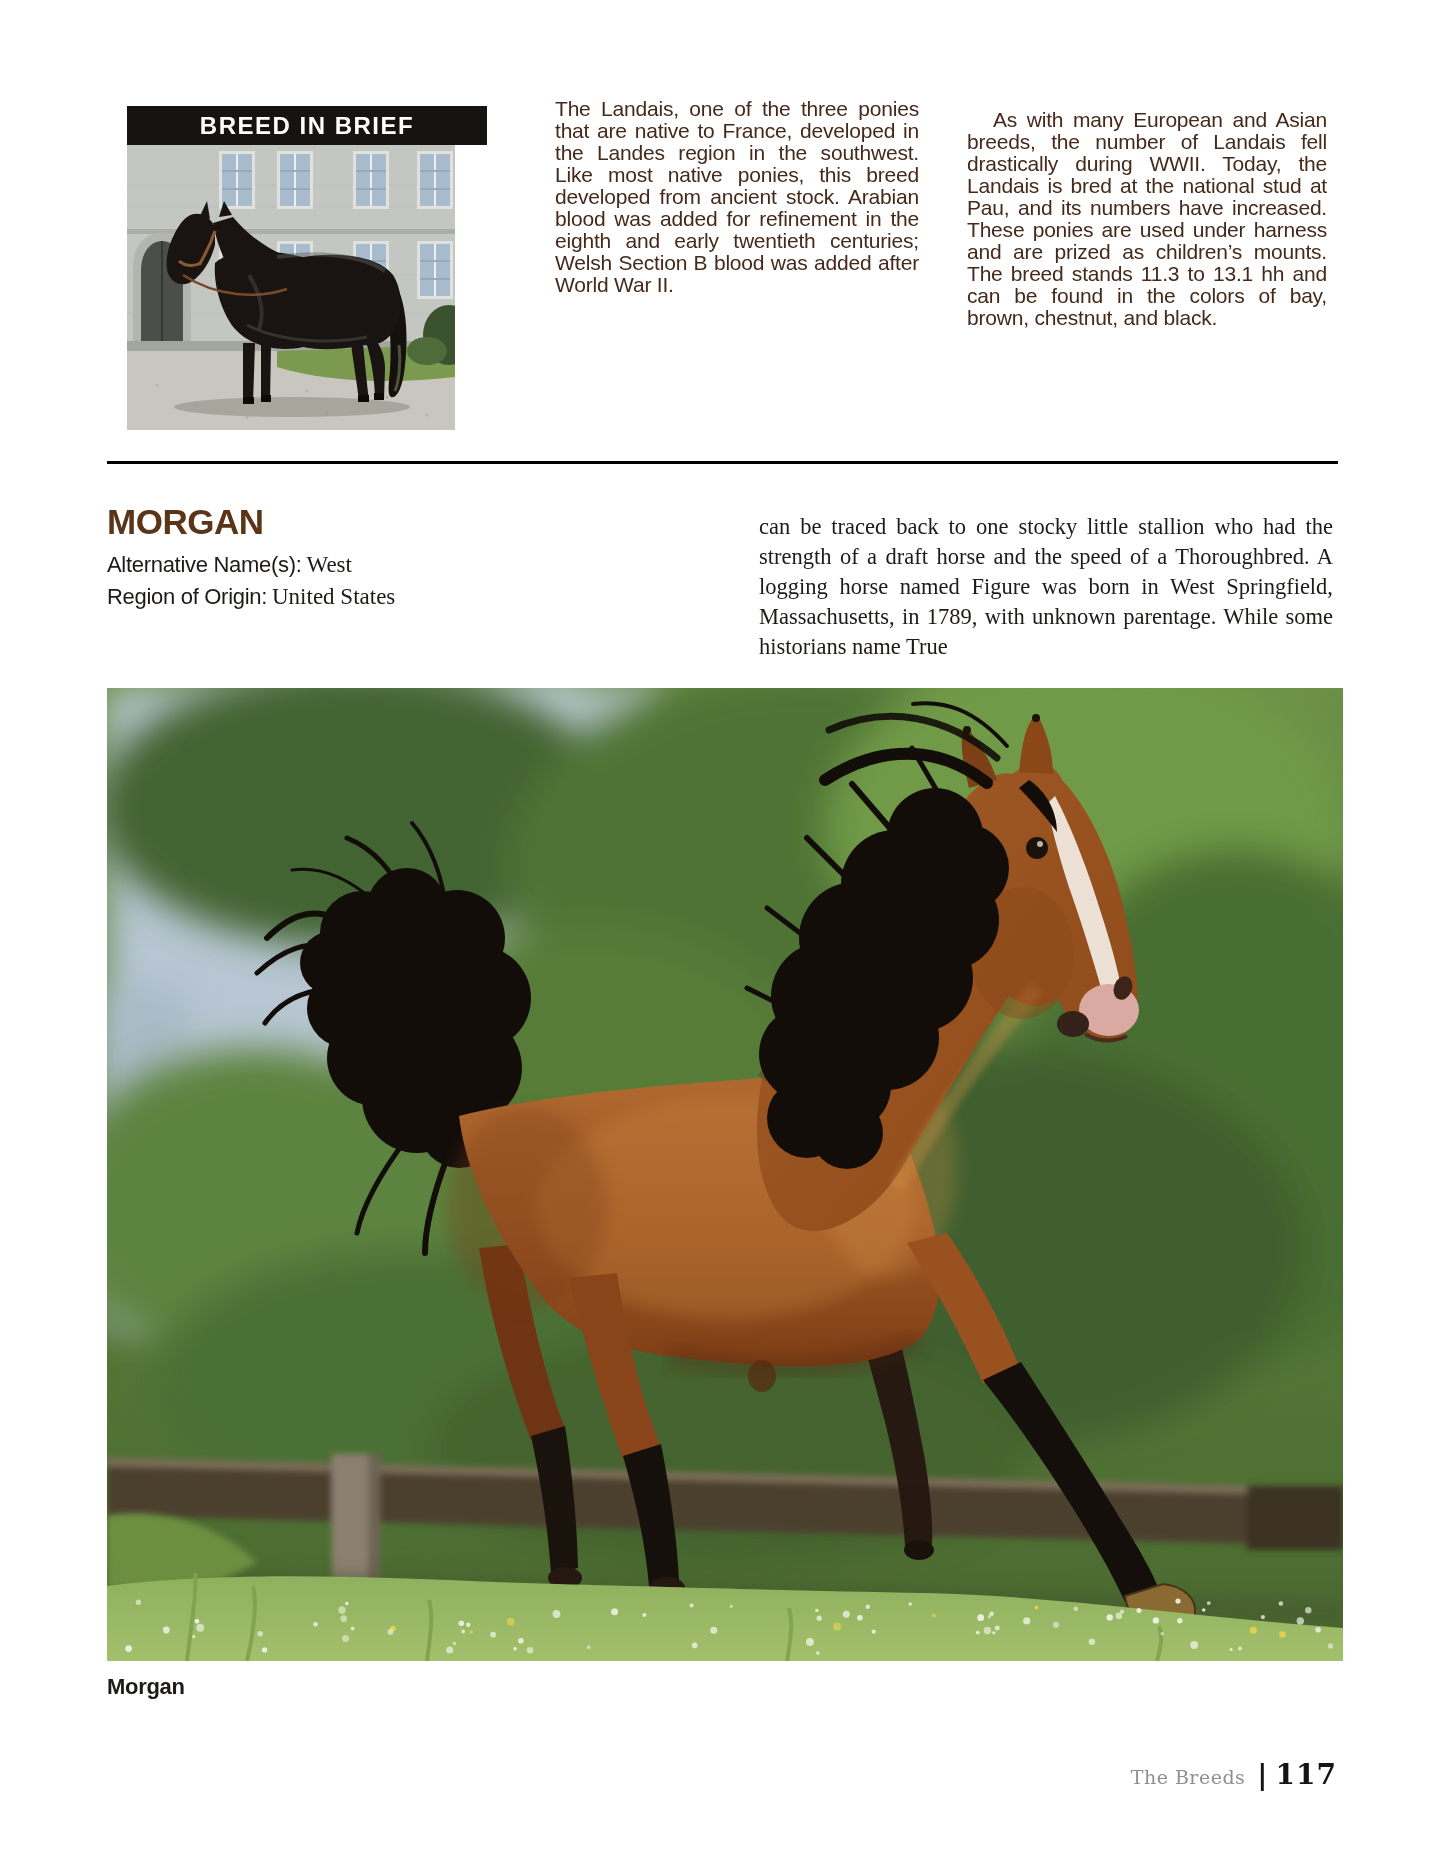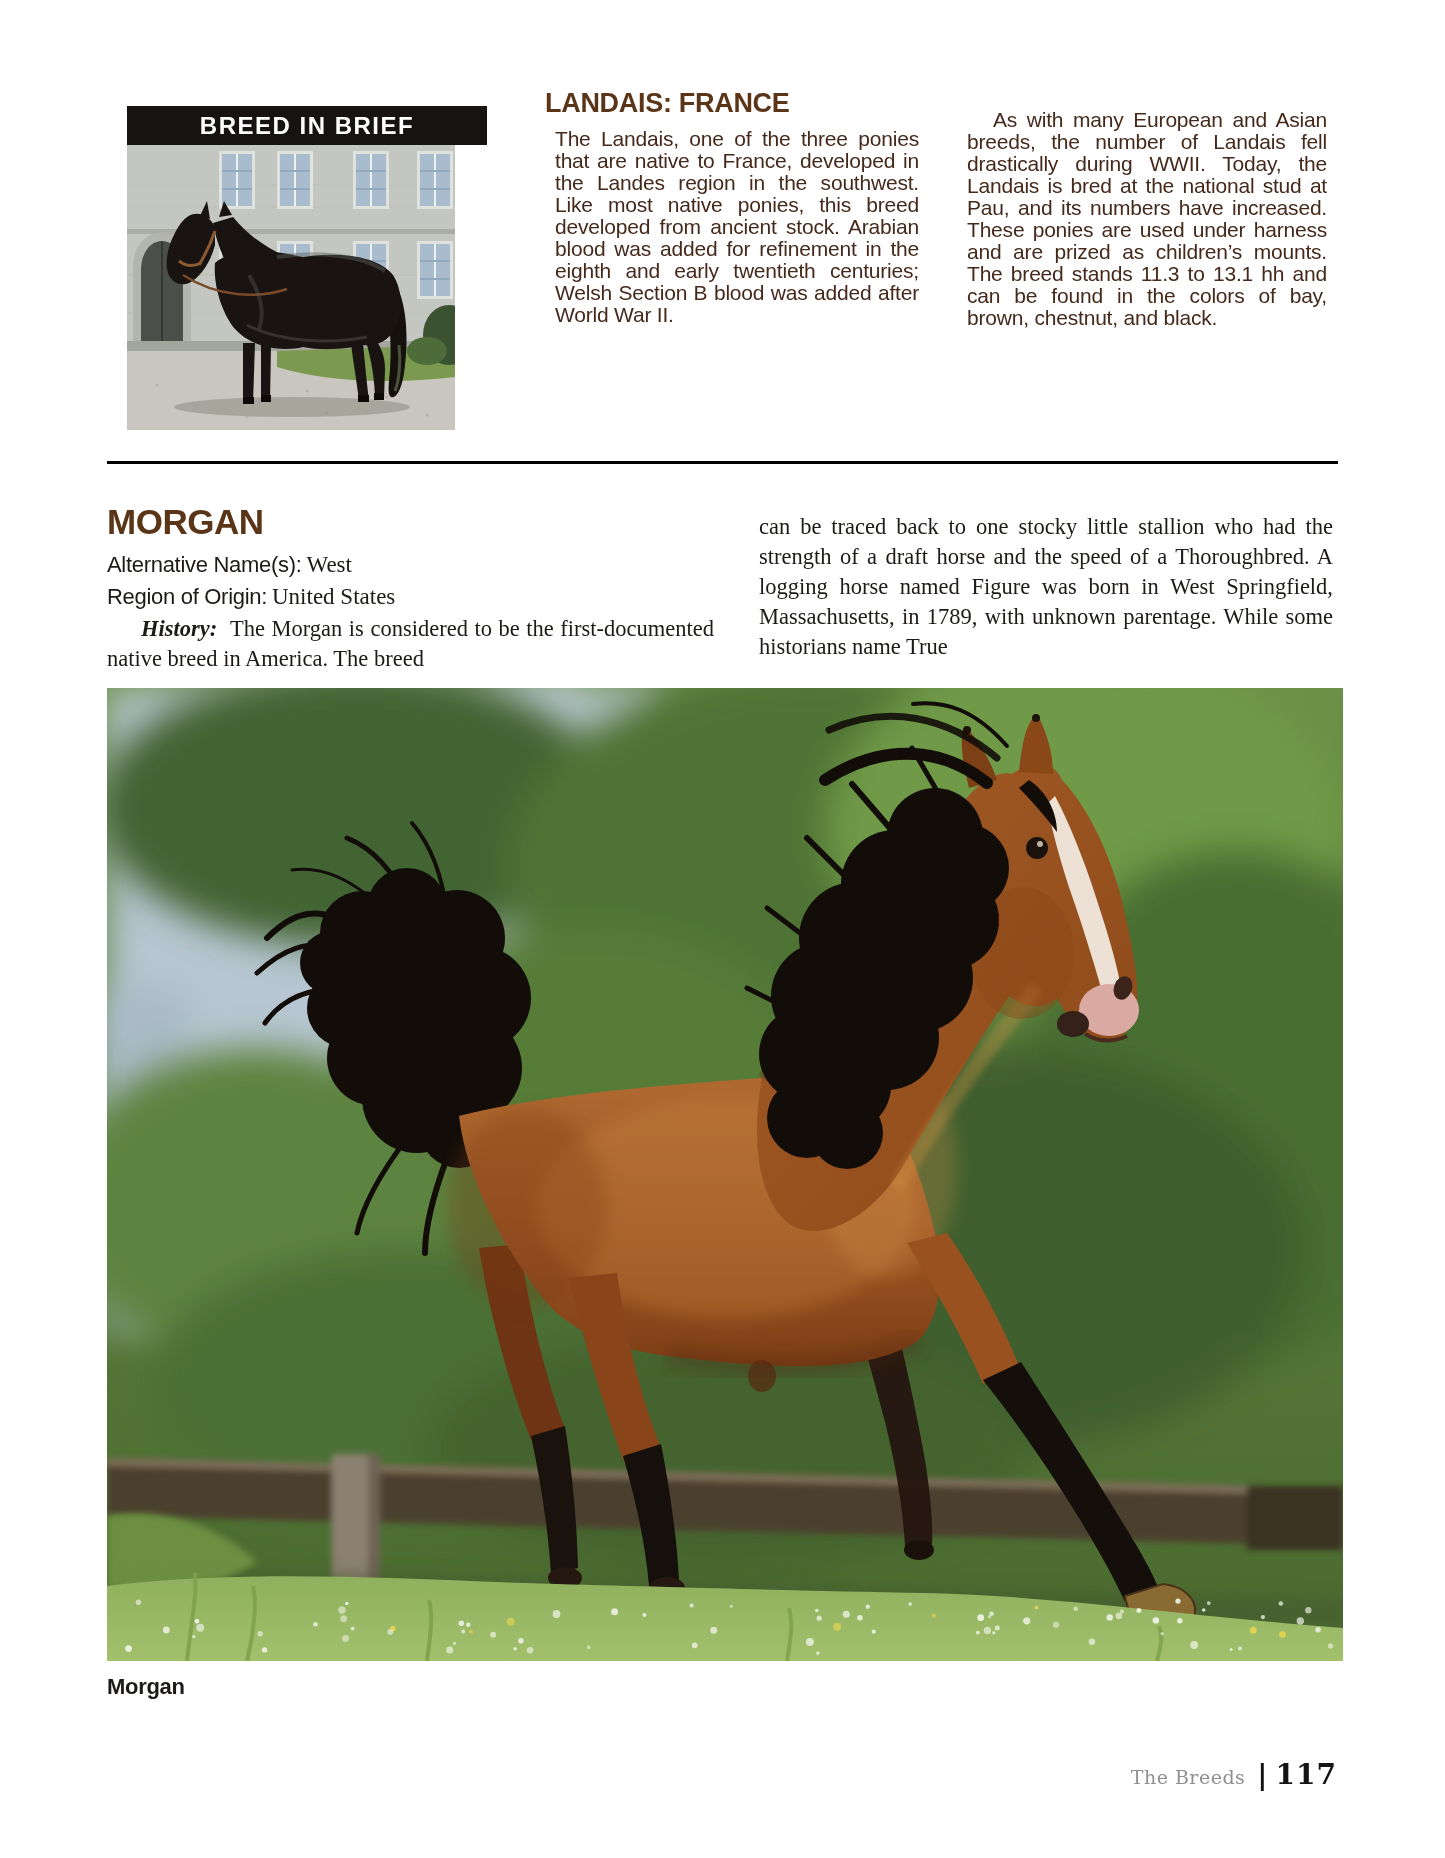--- a/index.html
+++ b/index.html
@@ -169,34 +169,32 @@
           <path d="M56,130 C90,152 130,154 160,144" stroke="#7a4a28" stroke-width="2.5" fill="none"></path>
           <path d="M150,112 C190,106 235,110 258,126" stroke="#5f5f5d" stroke-width="4" fill="none" opacity="0.45"></path>
           <path d="M120,180 C150,196 200,200 240,192" stroke="#5f5f5d" stroke-width="3" fill="none" opacity="0.4"></path>
           <path d="M122,130 C134,150 138,168 132,184" stroke="#5f5f5d" stroke-width="4" fill="none" opacity="0.35"></path>
         </g>
       </svg>
     </div>
   </figure>
 
   <section class="landais-col col-mid">
-    <h2>LANDAIS: FRANCE</h2>
     <p>The Landais, one of the three ponies that are native to France, developed in the Landes region in the southwest. Like most native ponies, this breed developed from ancient stock. Arabian blood was added for refinement in the eighth and early twentieth centuries; Welsh Section B blood was added after World War II.</p>
   </section>
   <section class="landais-col col-right">
     <p>As with many European and Asian breeds, the number of Landais fell drastically during WWII. Today, the Landais is bred at the national stud at Pau, and its numbers have increased. These ponies are used under harness and are prized as children’s mounts. The breed stands 11.3 to 13.1 hh and can be found in the colors of bay, brown, chestnut, and black.</p>
   </section>
 
   <hr class="divider">
 
   <section class="morgan-left">
     <h1>MORGAN</h1>
     <p class="meta"><span class="label">Alternative Name(s):</span><span class="value">West</span></p>
     <p class="meta"><span class="label">Region of Origin:</span><span class="value">United States</span></p>
-    <p class="history"><span class="history-label">History:</span>&nbsp; <span>The Morgan is considered to be the first-documented native breed in America. The breed</span></p>
   </section>
   <section class="morgan-right">
     <p>can be traced back to one stocky little stallion who had the strength of a draft horse and the speed of a Thoroughbred. A logging horse named Figure was born in West Springfield, Massachusetts, in 1789, with unknown parentage. While some historians name True</p>
   </section>
 
   <figure class="main-photo">
     <svg viewBox="0 0 1236 973" preserveAspectRatio="none" aria-hidden="true">
       <defs>
         <filter id="b18" x="-40%" y="-40%" width="180%" height="180%">
             <feGaussianBlur stdDeviation="18"></feGaussianBlur>

